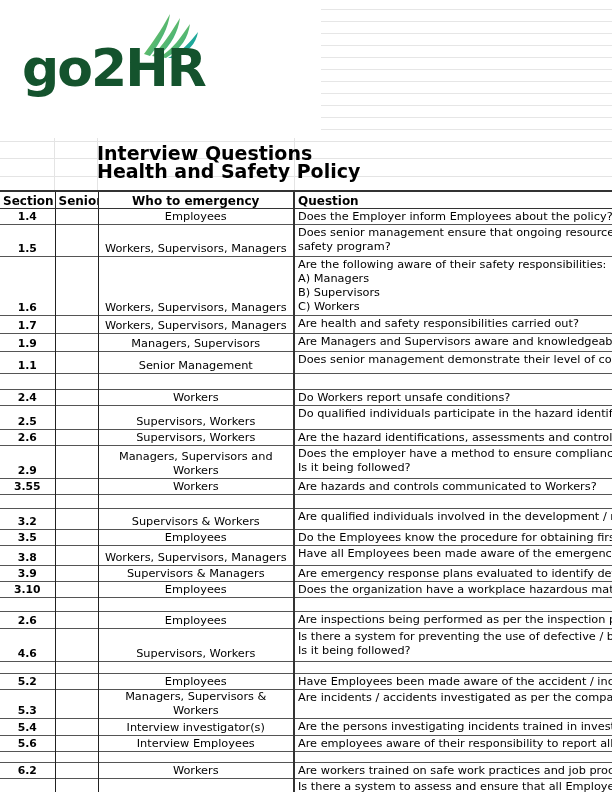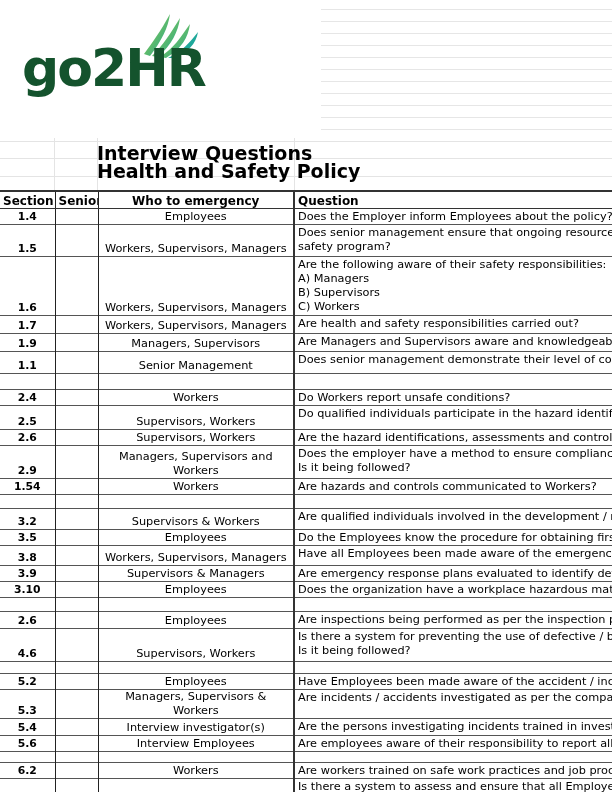--- a/index.html
+++ b/index.html
@@ -157,21 +157,21 @@
         <td class="q" style="height: 15px;">Are the hazard identifications, assessments and controls</td>
       </tr>
       <tr style="height: 33px;">
         <td class="sec" style="height: 33px;">2.9</td>
         <td class="chk" style="height: 33px;"></td>
         <td class="who" style="height: 33px;">Managers, Supervisors and Workers</td>
         <td class="q" style="height: 33px;">Does the employer have a method to ensure compliance
 Is it being followed?</td>
       </tr>
       <tr style="height: 16px;">
-        <td class="sec" style="height: 16px;">1.54</td>
+        <td class="sec" style="height: 16px;">3.55</td>
         <td class="chk" style="height: 16px;"></td>
         <td class="who" style="height: 16px;">Workers</td>
         <td class="q" style="height: 16px;">Are hazards and controls communicated to Workers?</td>
       </tr>
       <tr style="height: 14px;">
         <td class="sec" style="height: 14px;"></td>
         <td class="chk" style="height: 14px;"></td>
         <td class="who" style="height: 14px;"></td>
         <td class="q" style="height: 14px;"></td>
       </tr>

